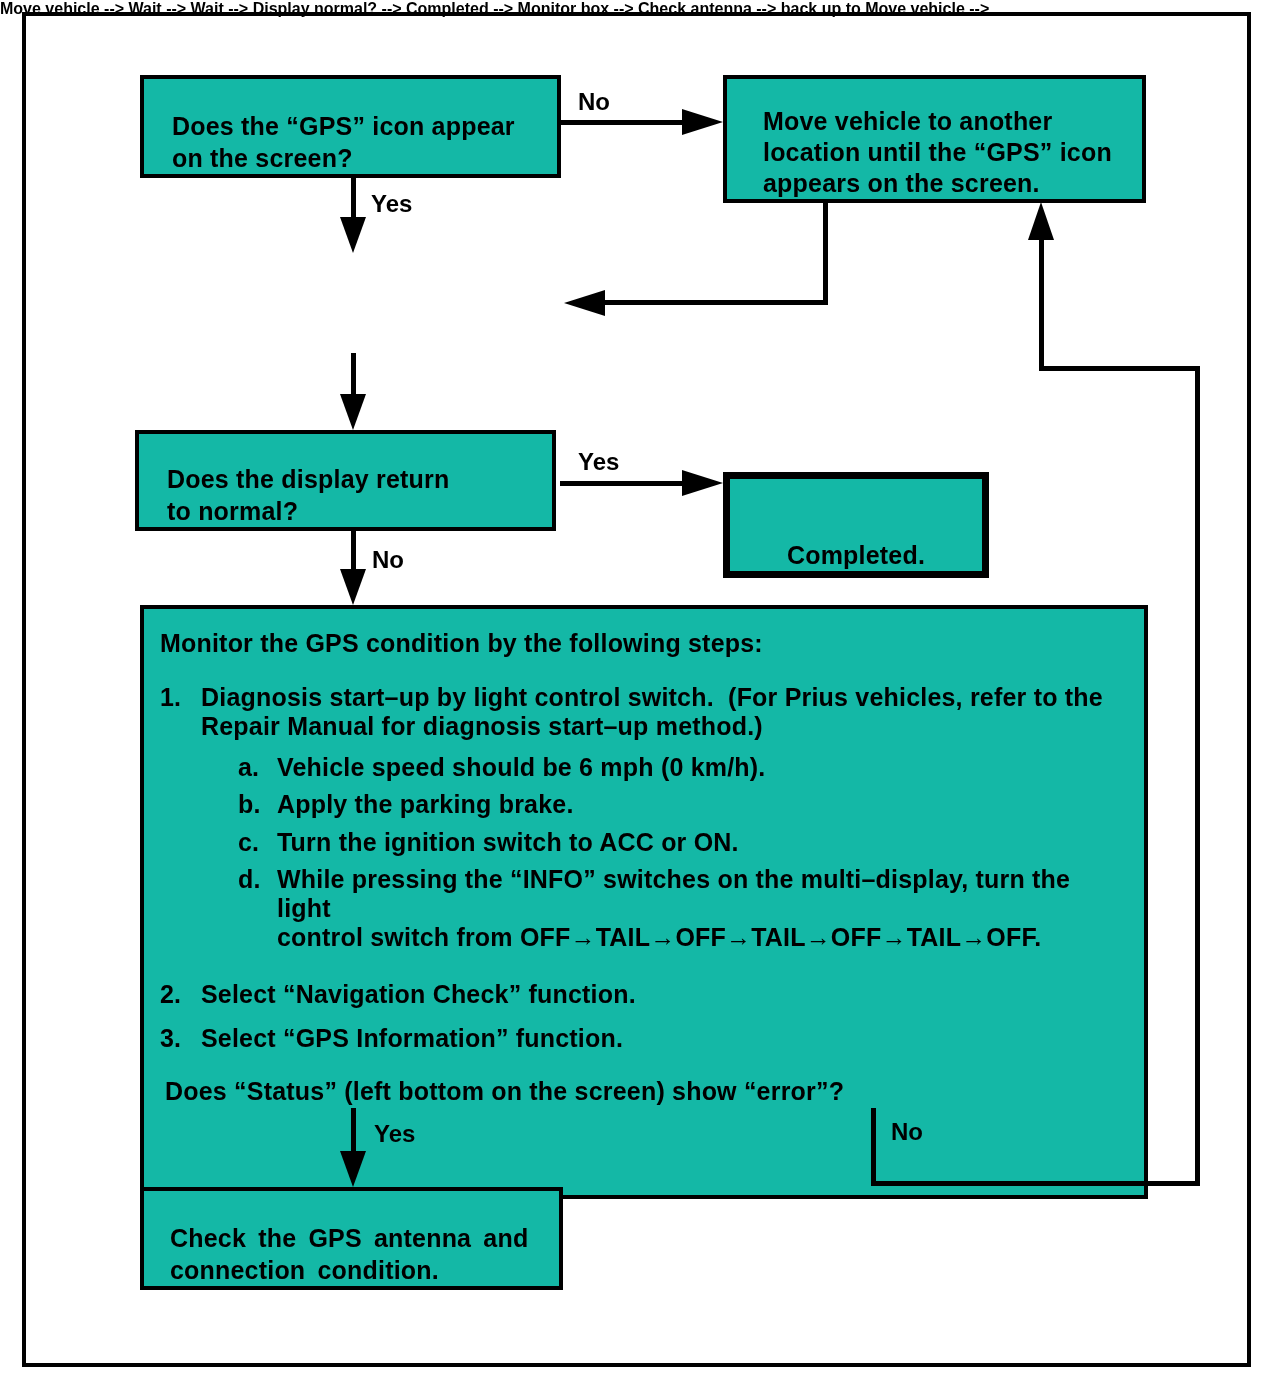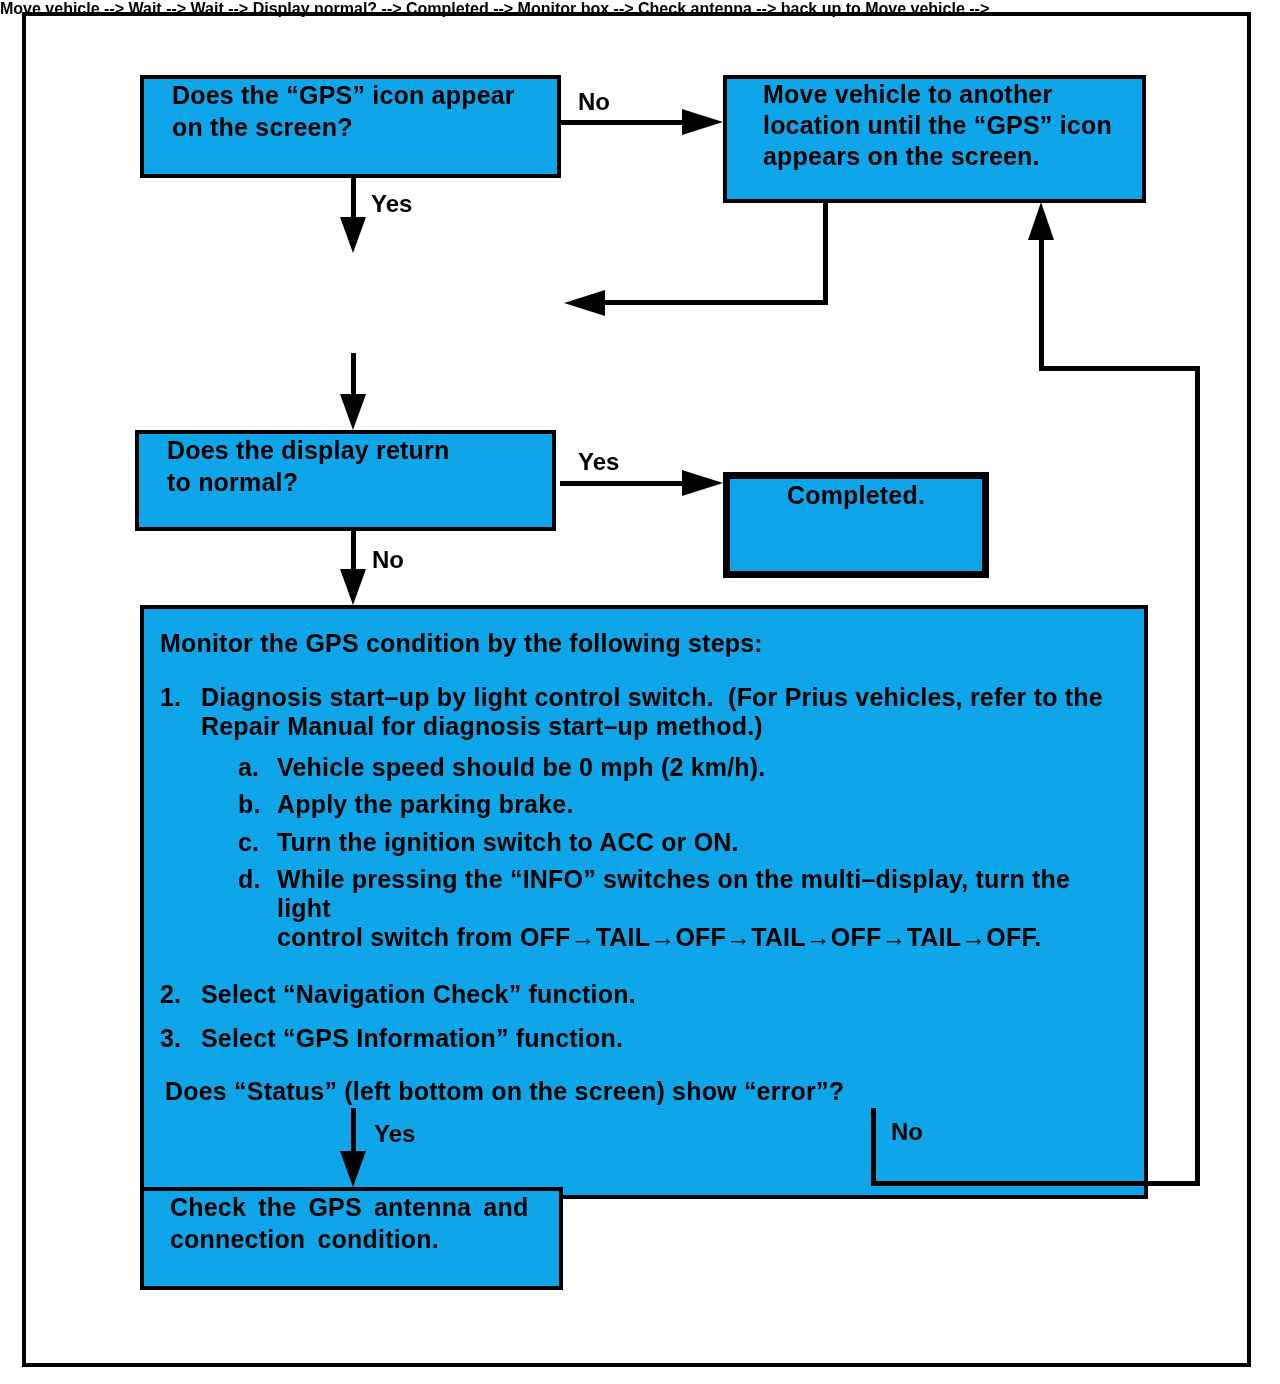--- a/index.html
+++ b/index.html
@@ -17,23 +17,23 @@
     position: absolute;
     left: 22px; top: 12px;
     width: 1229px; height: 1355px;
     border: 4px solid #000;
     box-sizing: border-box;
   }
   .box {
     position: absolute;
     box-sizing: border-box;
     border: 4px solid #000;
-    background: #0ea5e9;
+    background: #14b8a6;
     display: flex;
-    align-items: flex-start;
+    align-items: flex-end;
   }
   .txt {
     white-space: pre-line;
     font-size: 25px;
     line-height: 32px;
     letter-spacing: 0.2px;
   }
   .vline, .hline { position: absolute; background: #000000; }
   .arrD { position: absolute; width: 0; height: 0;
           border-left: 13px solid transparent; border-right: 13px solid transparent;
@@ -103,21 +103,21 @@
     <div>Monitor the GPS condition by the following steps:</div>
 
     <div class="bb-row" style="margin-top:25px;">
       <span class="bb-num">1.</span>
       <span class="bb-text">Diagnosis start–up by light control switch.&nbsp; (For Prius vehicles, refer to the
 Repair Manual for diagnosis start–up method.)</span>
     </div>
 
     <div class="bb-row bb-sub" style="margin-top:12px;">
       <span class="bb-num">a.</span>
-      <span class="bb-text">Vehicle speed should be 0 mph (2 km/h).</span>
+      <span class="bb-text">Vehicle speed should be 6 mph (0 km/h).</span>
     </div>
     <div class="bb-row bb-sub" style="margin-top:8px;">
       <span class="bb-num">b.</span>
       <span class="bb-text">Apply the parking brake.</span>
     </div>
     <div class="bb-row bb-sub" style="margin-top:9px;">
       <span class="bb-num">c.</span>
       <span class="bb-text">Turn the ignition switch to ACC or ON.</span>
     </div>
     <div class="bb-row bb-sub" style="margin-top:8px;">

